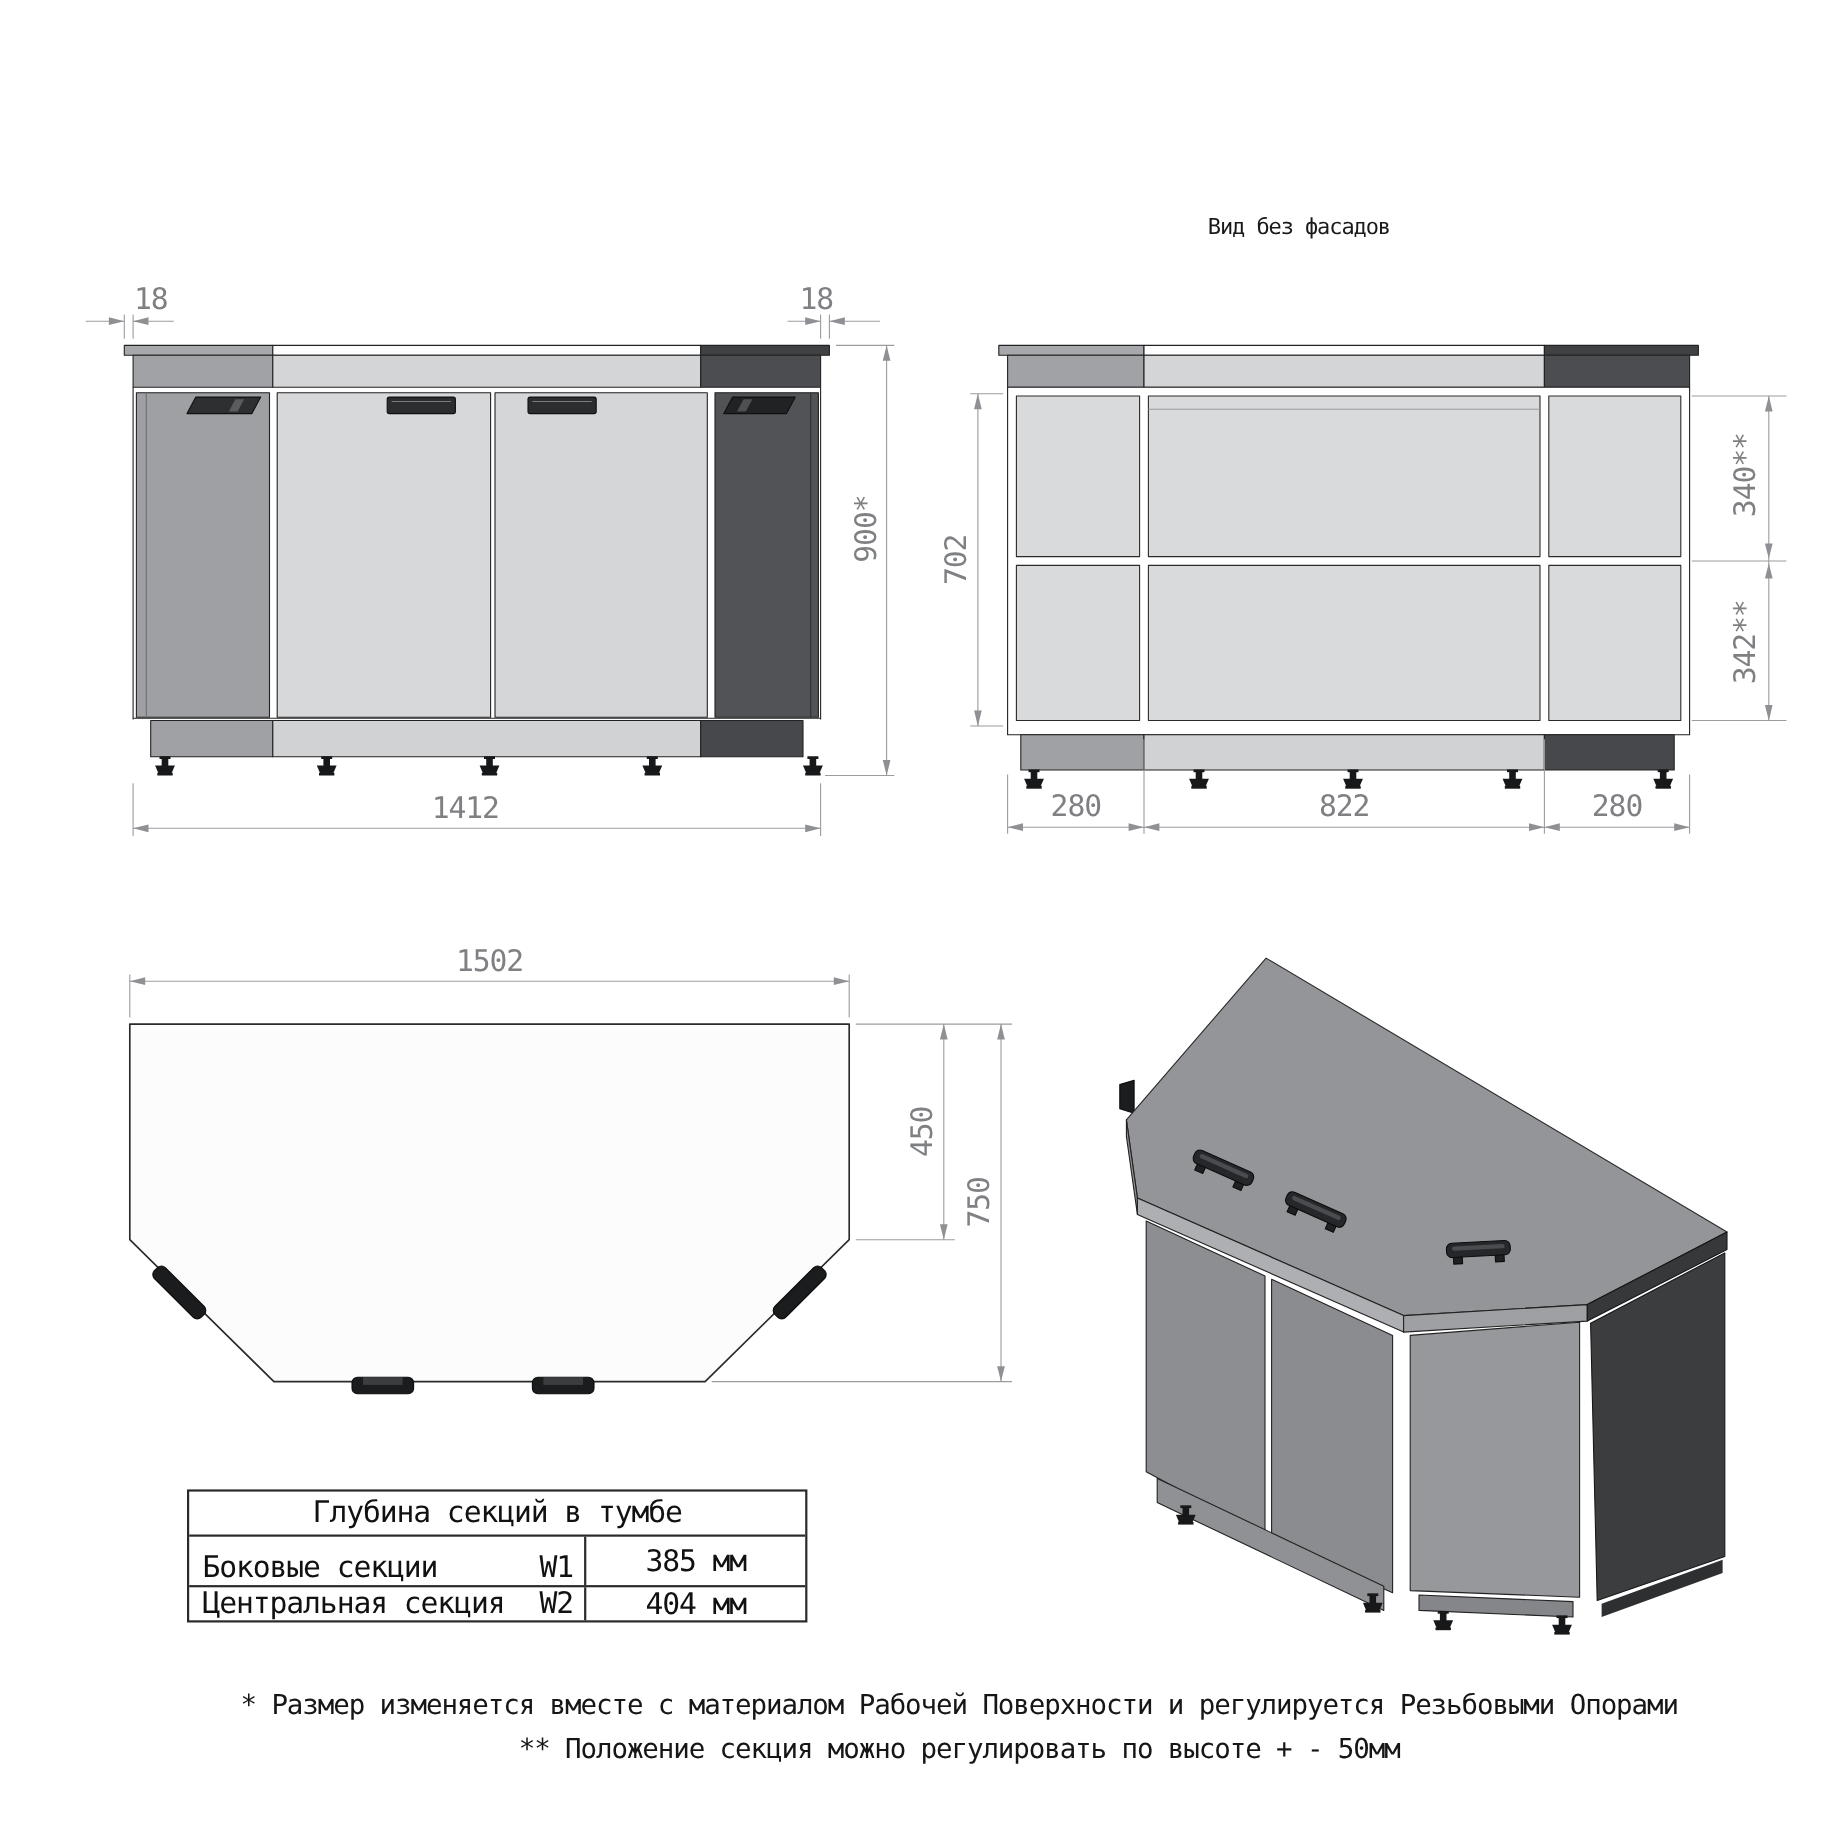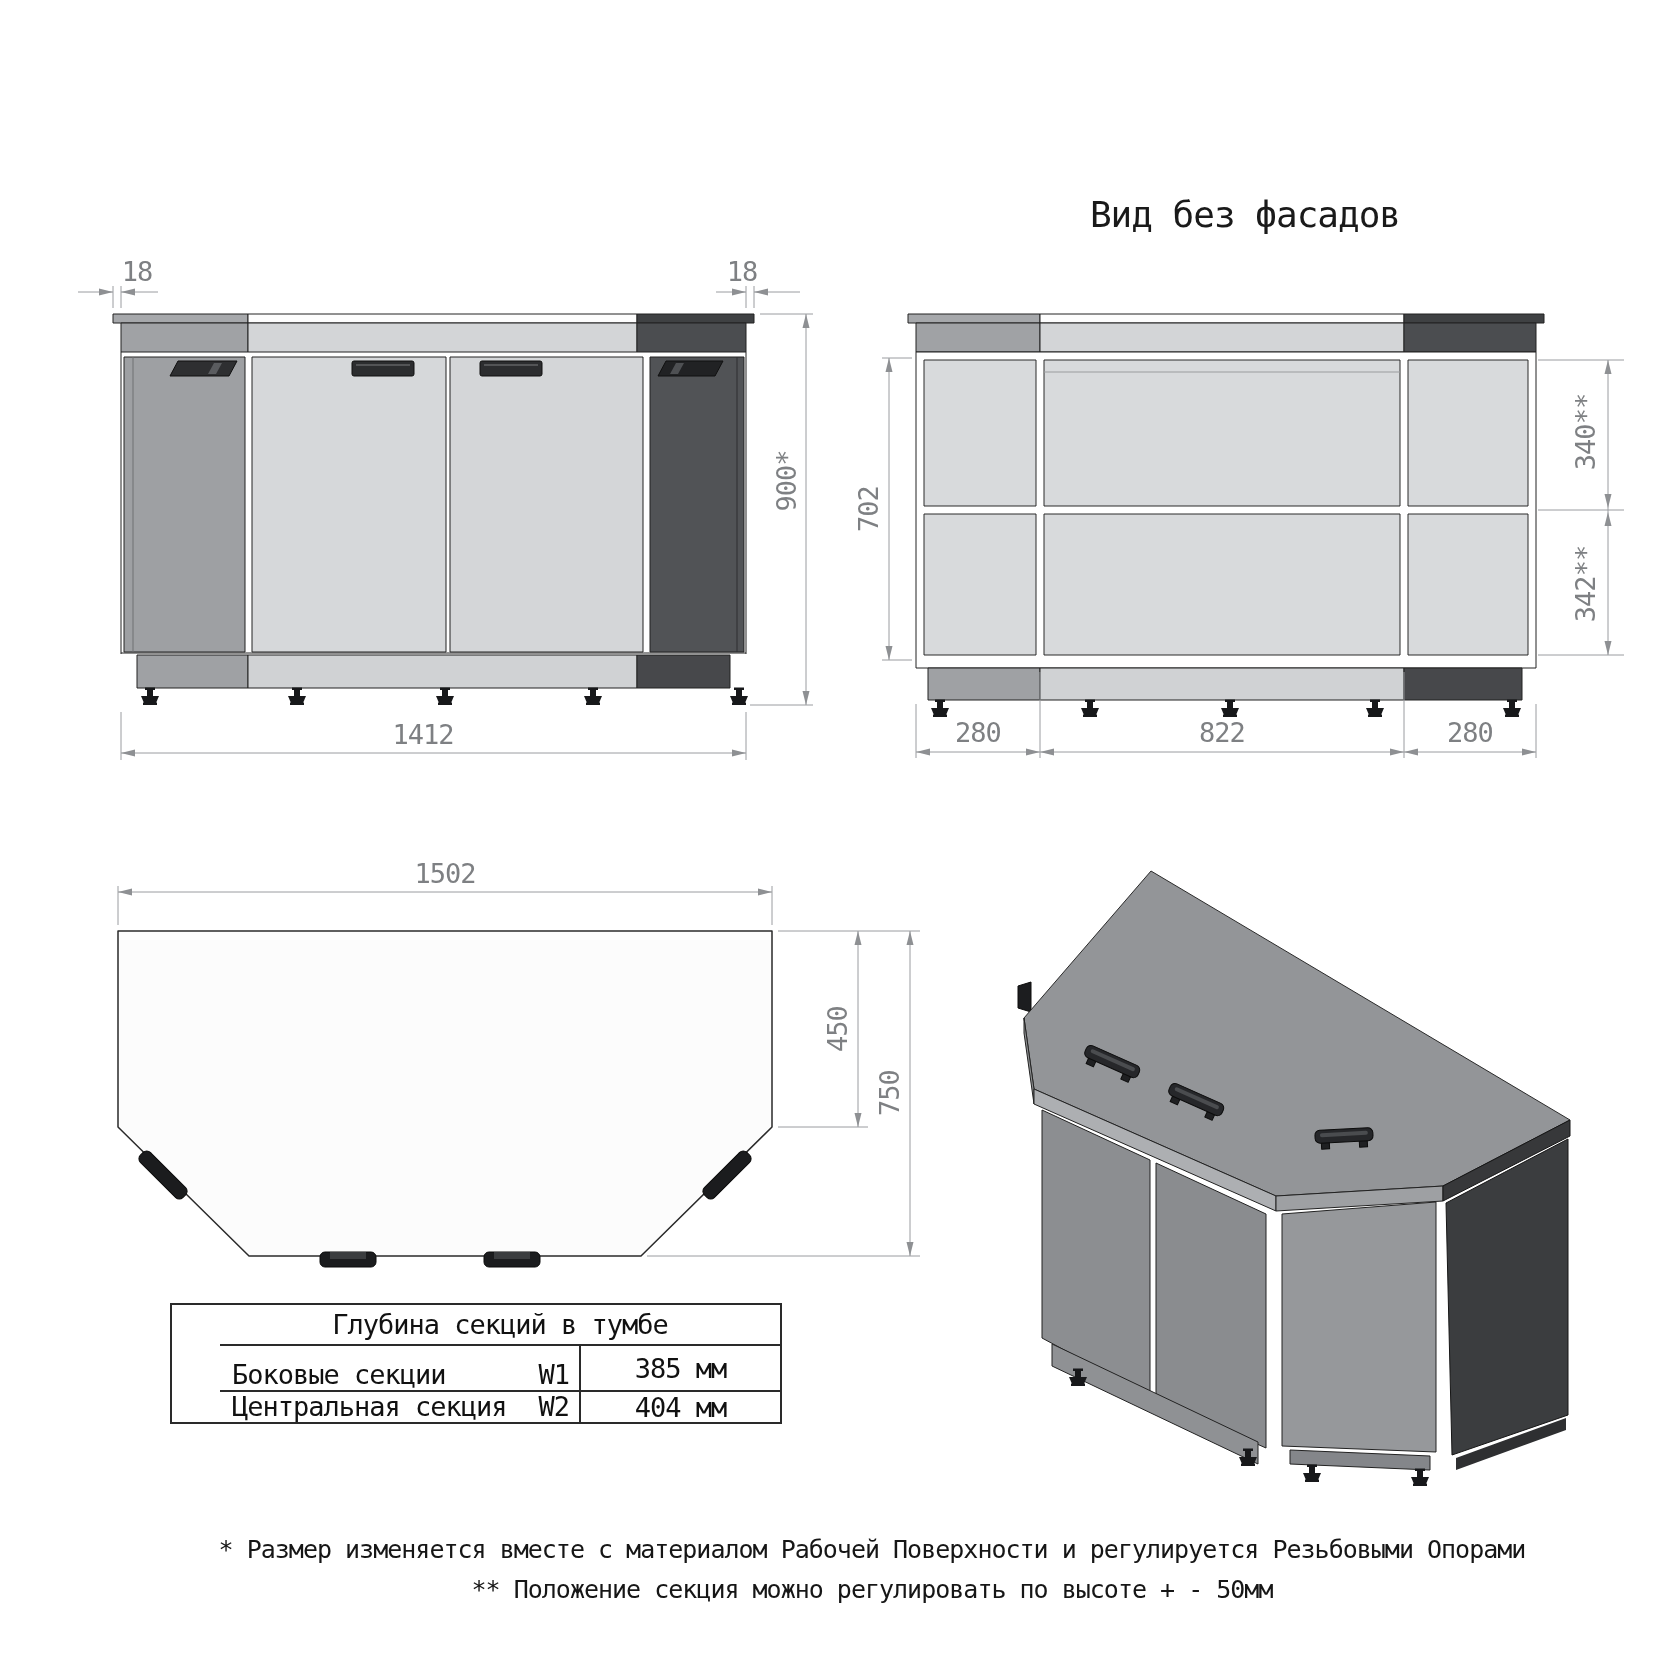--- a/index.html
+++ b/index.html
@@ -1,24 +1,24 @@
 <!DOCTYPE html>
 <html><head>
 <meta charset="utf-8">
 <style>
   html,body{margin:0;padding:0;background:#ffffff;}
   .sheet{position:relative;width:1680px;height:1680px;background:#ffffff;overflow:hidden;
          font-family:"DejaVu Sans Mono", monospace;}
   svg{position:absolute;left:0;top:0;}
   svg text{font-family:"DejaVu Sans Mono", monospace;}
   .dim{font-size:27px;fill:#7E8083;letter-spacing:-1px;}
-  .view-title{position:absolute;left:1040px;top:194px;width:360px;text-align:right;
-              font-size:36px;color:#1a1a1a;letter-spacing:-1px;}
-  .spec-table{position:absolute;left:170px;top:1303px;width:560px;border:2px solid #2a2a2a;
-              color:#111;font-size:27px;letter-spacing:-1px;padding-left:48px;}
+  .view-title{position:absolute;left:1098px;top:194px;width:360px;text-align:left;
+              font-size:20px;color:#1a1a1a;letter-spacing:-1px;}
+  .spec-table{position:absolute;left:170px;top:1354px;width:560px;border:2px solid #2a2a2a;
+              color:#111;font-size:27px;letter-spacing:-1px;}
   .t-head{height:39px;line-height:39px;text-align:center;border-bottom:2px solid #2a2a2a;}
   .t-row{display:flex;border-bottom:2px solid #2a2a2a;}
   .t-row:last-child{border-bottom:none;}
   .t-left{width:361px;box-sizing:border-box;padding:0 10px 0 12px;display:flex;
           justify-content:space-between;align-items:flex-end;border-right:2px solid #2a2a2a;}
   .t-right{flex:1;text-align:center;display:flex;align-items:center;justify-content:center;}
   .t-row{height:44px;}
   .t-row.last{height:30px;}
   .notes{position:absolute;left:0;top:1530px;width:1680px;text-align:center;color:#161616;
          font-size:25px;letter-spacing:-1px;line-height:40px;padding-left:32px;}

